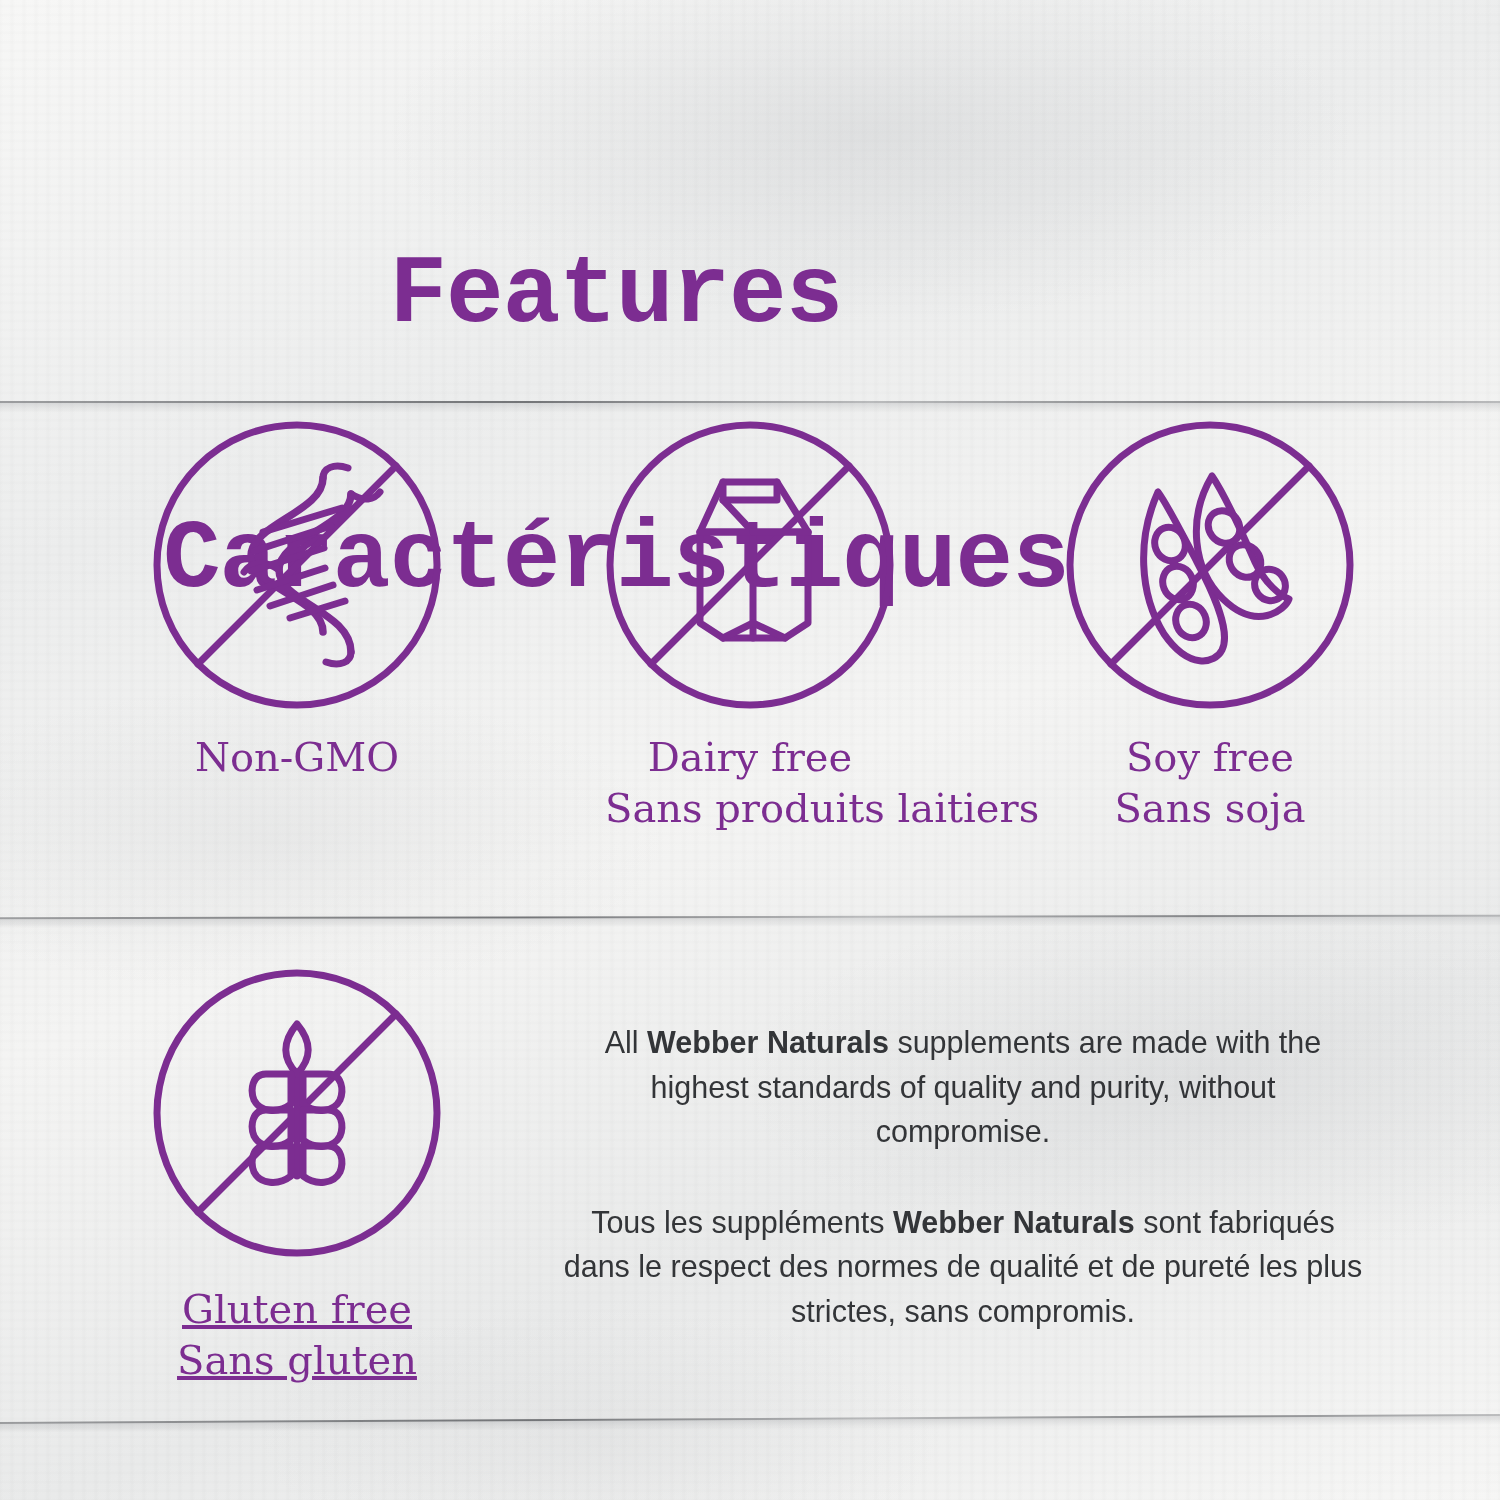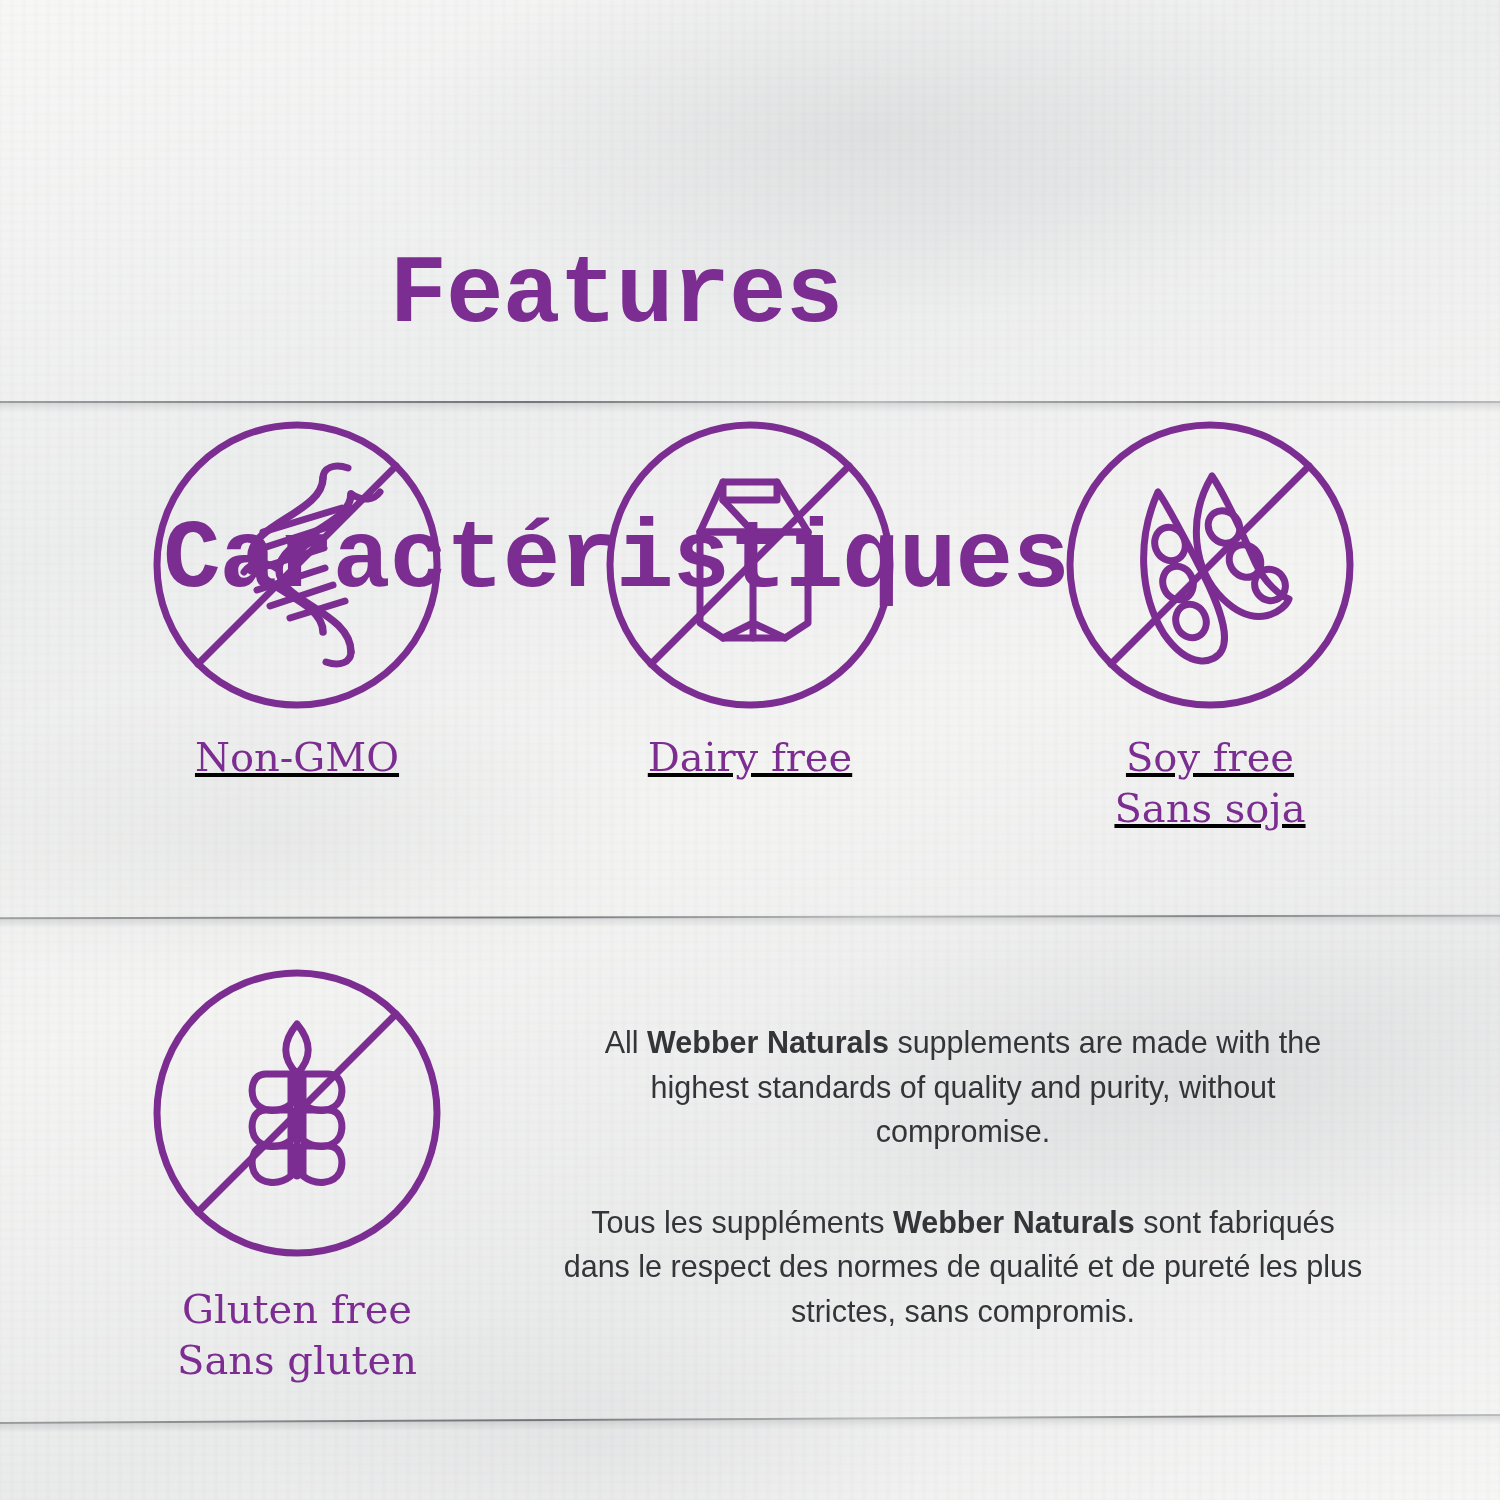--- a/index.html
+++ b/index.html
@@ -47,39 +47,39 @@
     font-weight:700;
     font-size:96px;
     line-height:1.38;
     letter-spacing:-1px;
     white-space:pre;
     font-family:Liberation Mono, monospace;
   }
   .heading .l2{display:block;}
 
   .grid{position:absolute;left:0;top:420px;width:1500px;}
-  .cell{position:absolute;text-align:center;text-decoration:underline;}
+  .cell{position:absolute;text-align:center;}
   .cell .ico{display:block;margin:0 auto;}
   .cell .lbl{
     color:#7c2d91;
     font-family:"DejaVu Serif","Liberation Serif",serif;
     font-size:40px;line-height:1.28;margin-top:22px;font-weight:400;
   }
   .cell .lbl span{display:block;white-space:nowrap;}
 
   #cell-gmo{left:152px;top:0;width:290px;}
   #cell-dairy{left:605px;top:0;width:290px;}
   #cell-soy{left:1065px;top:0;width:290px;}
 
   #cell-gluten{position:absolute;left:152px;top:968px;width:290px;text-align:center;}
   #cell-gluten .lbl{
     color:#7c2d91;font-family:"DejaVu Serif","Liberation Serif",serif;
     font-size:40px;line-height:1.28;margin-top:22px;
   }
-  #cell-gluten .lbl span{display:block;white-space:nowrap;}
+  #cell-gluten .lbl span{display:block;white-space:nowrap;text-decoration:underline;}
 
   .copy{position:absolute;left:563px;top:1020px;width:800px;color:#333538;text-align:center;}
   .copy p{margin:0;font-size:30.5px;line-height:1.46;font-weight:400;}
   .copy p.second{margin-top:46px;}
   .copy b{font-weight:700;}
 </style>
 </head>
 <body>
 
 <div class="stage">
@@ -145,20 +145,21 @@
           <line x1="148" y1="112" x2="148" y2="218"></line>
           <line x1="118" y1="80" x2="148" y2="112"></line>
           <line x1="118" y1="218" x2="148" y2="203"></line>
           <line x1="180" y1="218" x2="148" y2="203"></line>
           <line x1="95" y1="112" x2="148" y2="112"></line>
           <line x1="148" y1="112" x2="203" y2="112"></line>
         </g>
       </svg>
       <div class="lbl">
         <span>Dairy free</span>
+        <span>Sans produits laitiers</span>
       </div>
     </div>
 
     <div class="cell" id="cell-soy">
       <svg class="ico" width="290" height="290" viewBox="0 0 290 290">
         <g fill="none" stroke="#7c2d91" stroke-width="7" stroke-linecap="round" stroke-linejoin="round">
           <circle cx="145" cy="145" r="140"></circle>
           <line x1="46" y1="244" x2="244" y2="46"></line>
 
           <path d="M93,72 C72,118 74,174 99,214 C124,250 150,244 157,230 C166,212 150,176 132,142 C114,108 102,84 93,72 Z"></path>

